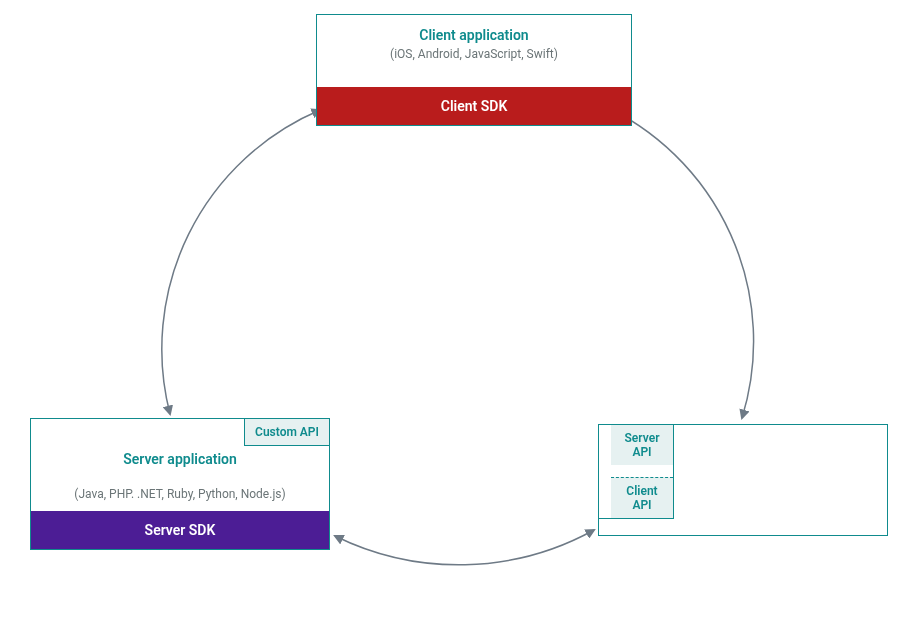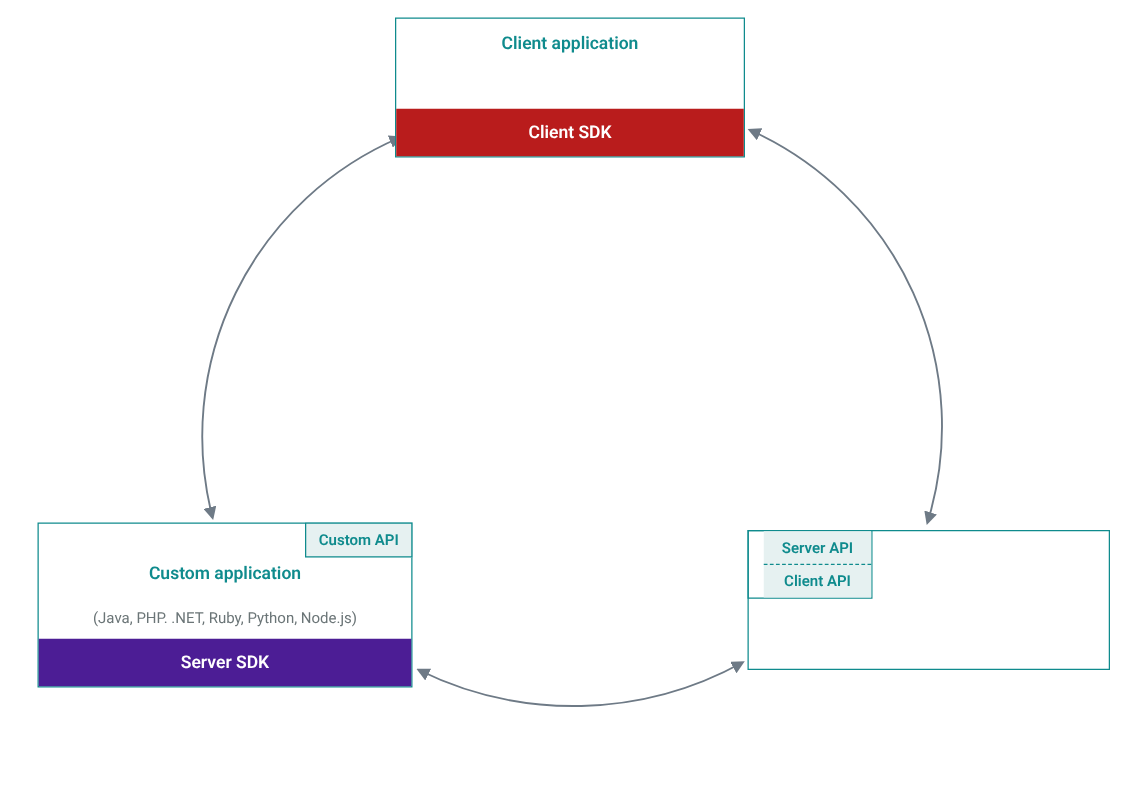--- a/index.html
+++ b/index.html
@@ -15,21 +15,21 @@
     position: absolute;
     inset: 0;
   }
   
   .box {
     position: absolute;
     border: 1px solid #0f8b8d;
     background: #fff;
   }
   
-  .client-box { left: 316px; top: 14px; width: 280px; height: 112px; }
+  .client-box { left: 316px; top: 14px; width: 316px; height: 112px; }
   .client-head { text-align: center; padding-top: 12px; }
   .client-title { color: #0f8b8d; font-weight: 600; font-size: 14px; }
   .client-sub   { color: #6b7577; font-size: 12px; margin-top: 4px; }
   .client-band {
     position: absolute; left: 0; right: 0; bottom: 0;
     height: 38px; background: #b91c1c; color: #fff;
     text-align: center; font-weight: 600; font-size: 14px;
     line-height: 38px;
   }
   
@@ -48,31 +48,32 @@
     position: absolute; left: 0; right: 0; bottom: 0;
     height: 38px; background: #4c1d95; color: #fff;
     text-align: center; font-weight: 600; font-size: 14px;
     line-height: 38px;
   }
   
   .platform-box { left: 598px; top: 424px; width: 290px; height: 112px; }
   .api-stack {
     position: absolute; top: -1px; left: -1px;
     border: 1px solid #0f8b8d;
-    width: 100px;
+    width: 76px;
     padding-left: 12px;
   }
   .api-cell {
     background: #e6f1f1; color: #0f8b8d;
     font-size: 12px; font-weight: 600;
     padding: 6px 8px;
     text-align: center;
   }
   .api-cell + .api-cell {
     border-top: 1px dashed #0f8b8d;
+    margin-top: 12px;
   }
   .platform-title {
     position: absolute;
     left: 0; right: 0; top: 50%;
     transform: translateY(-50%);
     text-align: center;
     color: #0f8b8d; font-weight: 600; font-size: 14px;
   }
   
   svg.arrows {
@@ -96,28 +97,29 @@
     <path d="M 320 110 A 260 260 0 0 0 170 414" fill="none" stroke="#6e7a86" stroke-width="1.5" marker-start="url(#ah)" marker-end="url(#ah)"></path>
 
     <path d="M 600 104 A 260 260 0 0 1 742 418" fill="none" stroke="#6e7a86" stroke-width="1.5" marker-start="url(#ah)" marker-end="url(#ah)"></path>
 
     <path d="M 335 536 A 280 280 0 0 0 594 530" fill="none" stroke="#6e7a86" stroke-width="1.5" marker-start="url(#ah)" marker-end="url(#ah)"></path>
   </svg>
 
   <div class="box client-box">
     <div class="client-head">
       <div class="client-title">Client application</div>
+      <div class="client-sub">(iOS, Android, JavaScript, Swift)</div>
     </div>
     <div class="client-band">Client SDK</div>
   </div>
 
   <div class="box server-box">
     <div class="server-tag">Custom API</div>
     <div class="server-body">
-      <div class="server-title">Custom application</div>
+      <div class="server-title">Server application</div>
       <div class="server-sub">(Java, PHP. .NET, Ruby, Python, Node.js)</div>
     </div>
     <div class="server-band">Server SDK</div>
   </div>
 
   <div class="box platform-box">
     <div class="api-stack">
       <div class="api-cell">Server API</div>
       <div class="api-cell">Client API</div>
     </div>

